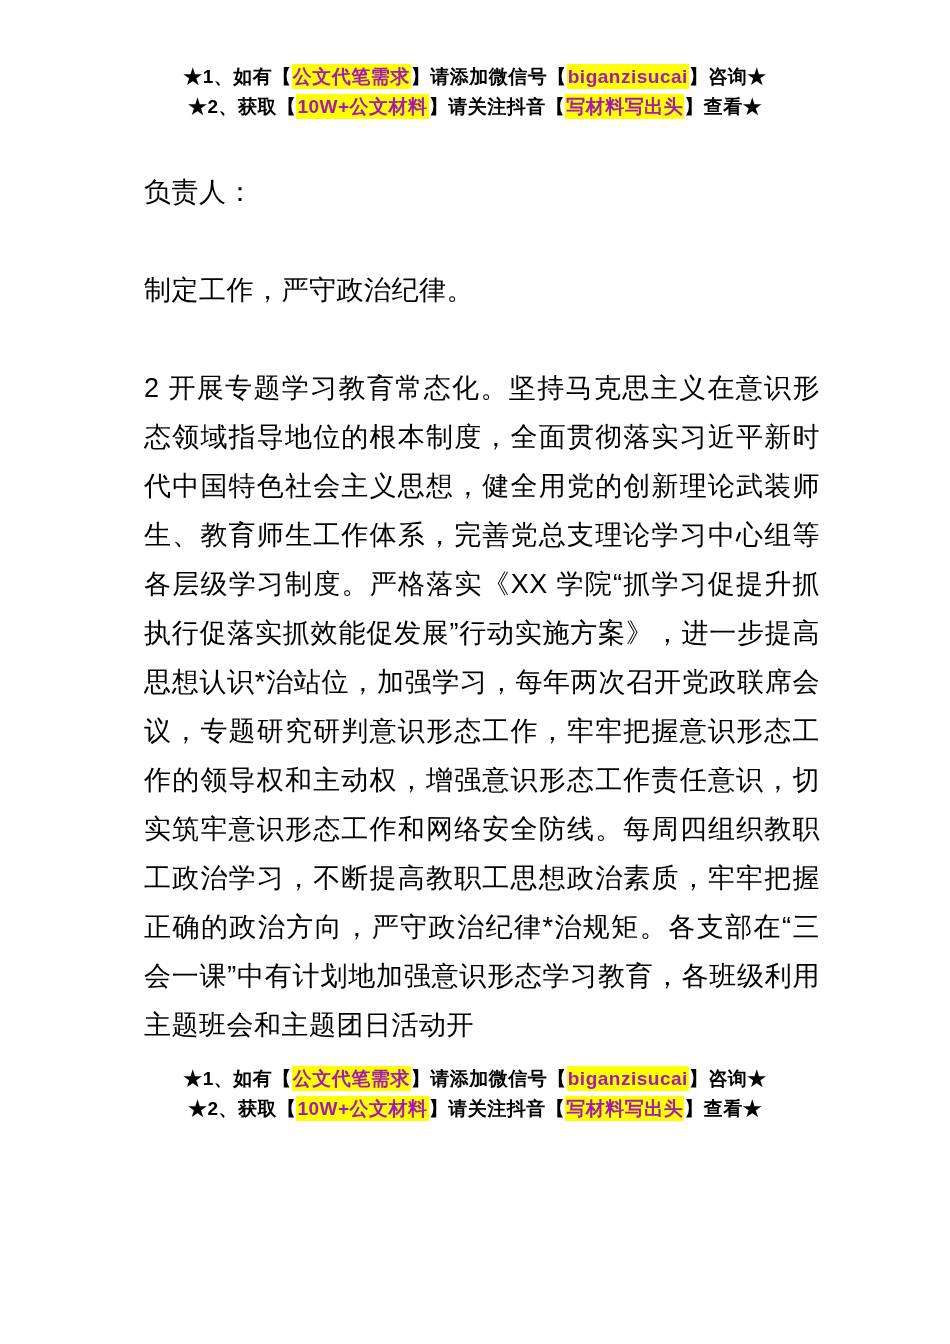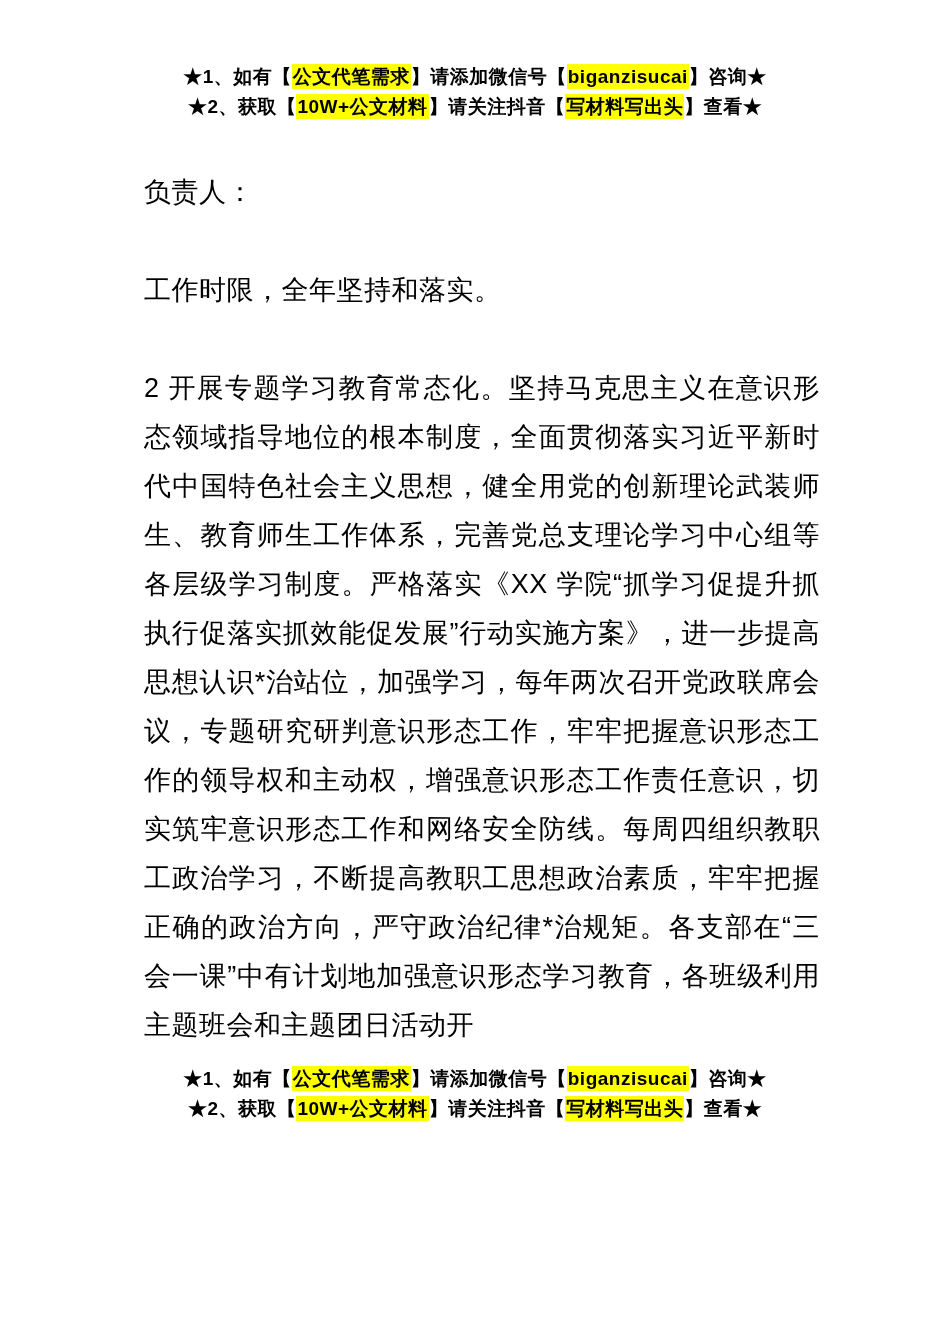--- a/index.html
+++ b/index.html
@@ -21,21 +21,21 @@
     text-align: center;
     font-weight: 700;
     font-size: 19px;
     line-height: 30px;
     letter-spacing: 0.5px;
     white-space: nowrap;
   }
   .banner-top { padding-top: 62px; }
   .banner-bottom { margin-top: 14px; }
   .hl { background: #ffff00; padding: 2px 1px; }
-  .red { color: #000000; }
+  .red { color: #a21caf; }
   .ul { text-decoration-thickness: 2px; text-underline-offset: 3px; }
   
   .content {
     margin: 46px 116px 0 144px;
     width: 676px;
     font-size: 27px;
     line-height: 49px;
     text-align: justify;
     letter-spacing: 0.5px;
     word-break: break-all;
@@ -52,21 +52,21 @@
     <div class="banner-line">
       <span>★1、如有【</span><span class="hl red">公文代笔需求</span><span>】请</span><span class="ul">添加</span><span>微信号【</span><span class="hl red ul">biganzisucai</span><span>】咨询★</span>
     </div>
     <div class="banner-line">
       <span>★2、获取【</span><span class="hl red">10W+公文材料</span><span>】请</span><span class="ul">关注</span><span>抖音【</span><span class="hl red ul">写材料写出头</span><span>】查看★</span>
     </div>
   </div>
 
   <div class="content">
     <p class="para">负责人：</p>
-    <p class="para">工作时限，全年坚持和落实。</p>
+    <p class="para">制定工作，严守政治纪律。</p>
     <p class="para">2 开展专题学习教育常态化。坚持马克思主义在意识形态领域指导地位的根本制度，全面贯彻落实习近平新时代中国特色社会主义思想，健全用党的创新理论武装师生、教育师生工作体系，完善党总支理论学习中心组等各层级学习制度。严格落实《XX 学院“抓学习促提升抓执行促落实抓效能促发展”行动实施方案》，进一步提高思想认识*治站位，加强学习，每年两次召开党政联席会议，专题研究研判意识形态工作，牢牢把握意识形态工作的领导权和主动权，增强意识形态工作责任意识，切实筑牢意识形态工作和网络安全防线。每周四组织教职工政治学习，不断提高教职工思想政治素质，牢牢把握正确的政治方向，严守政治纪律*治规矩。各支部在“三会一课”中有计划地加强意识形态学习教育，各班级利用主题班会和主题团日活动开</p>
   </div>
 
   <div class="banner banner-bottom">
     <div class="banner-line">
       <span>★1、如有【</span><span class="hl red">公文代笔需求</span><span>】请</span><span class="ul">添加</span><span>微信号【</span><span class="hl red ul">biganzisucai</span><span>】咨询★</span>
     </div>
     <div class="banner-line">
       <span>★2、获取【</span><span class="hl red">10W+公文材料</span><span>】请</span><span class="ul">关注</span><span>抖音【</span><span class="hl red ul">写材料写出头</span><span>】查看★</span>
     </div>

